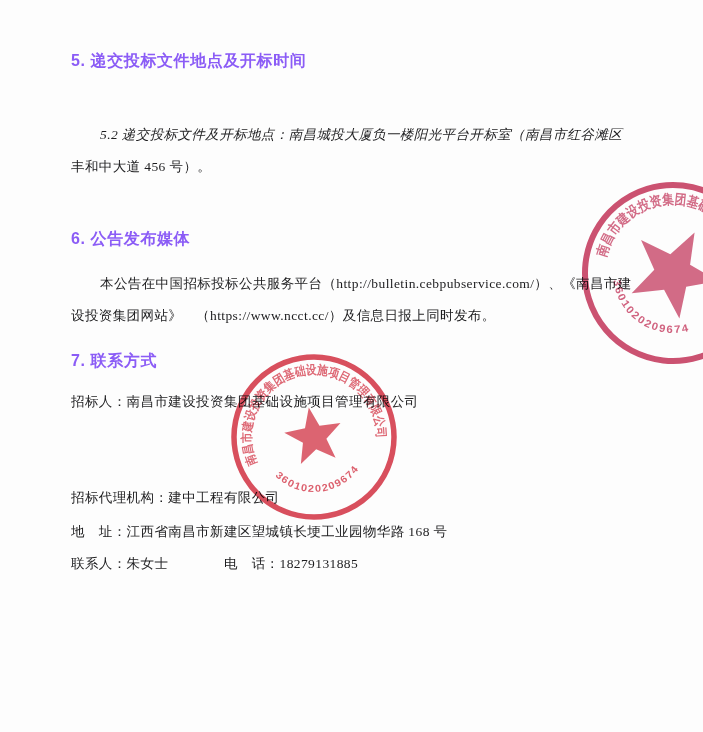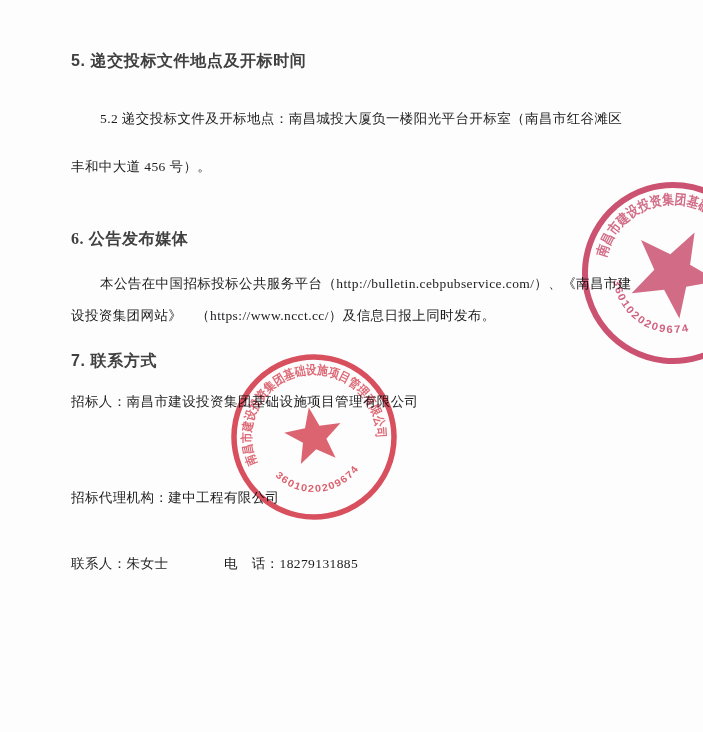--- a/index.html
+++ b/index.html
@@ -18,48 +18,49 @@
     letter-spacing:0.4px;
     line-height:1.2;
   }
   .heading{
     position:absolute;
     white-space:nowrap;
     font-family:"Liberation Sans", sans-serif;
     font-weight:bold;
     font-size:16px;
     letter-spacing:0.6px;
-    color:#404040;
+    color:#8b5cf6;
   }
   .stamp{
     position:absolute;
     mix-blend-mode:multiply;
     pointer-events:none;
   }
   .stamp text{
     font-family:"Liberation Sans", sans-serif;
     font-weight:bold;
   }
 </style>
 </head>
 <body>
 
 <div class="page">
 
   <div class="heading" style="left:71px;top:51px;">5. 递交投标文件地点及开标时间</div>
-  <div class="line" style="left:100px;top:111px;">5.2 递交投标文件及开标地点：南昌城投大厦负一楼阳光平台开标室（南昌市红谷滩区</div>
+  <div class="line" style="left:100px;top:127px;font-style:italic;">5.2 递交投标文件及开标地点：南昌城投大厦负一楼阳光平台开标室（南昌市红谷滩区</div>
   <div class="line" style="left:71px;top:159px;">丰和中大道 456 号）。</div>
 
-  <div class="heading" style="left:71px;top:229px;font-family:Liberation Serif, serif;">6. 公告发布媒体</div>
+  <div class="heading" style="left:71px;top:229px;">6. 公告发布媒体</div>
   <div class="line" style="left:71px;top:308px;">设投资集团网站》　（https://www.ncct.cc/）及信息日报上同时发布。</div>
   <div class="line" style="left:100px;top:276px;">本公告在中国招标投标公共服务平台（http://bulletin.cebpubservice.com/）、《南昌市建</div>
 
   <div class="heading" style="left:71px;top:351px;">7. 联系方式</div>
   <div class="line" style="left:71px;top:394px;">招标人：南昌市建设投资集团基础设施项目管理有限公司</div>
   <div class="line" style="left:71px;top:490px;">招标代理机构：建中工程有限公司</div>
+  <div class="line" style="left:71px;top:524px;">地　址：江西省南昌市新建区望城镇长埂工业园物华路 168 号</div>
   <div class="line" style="left:71px;top:556px;">联系人：朱女士　　　　电　话：18279131885</div>
 
   <svg class="stamp" style="left:573px;top:173px;" width="200" height="200" viewBox="0 0 200 200" opacity="0.88">
     <defs>
       <path id="rArc" d="M 33.35 117.86 A 69 69 0 1 1 166.65 117.86" fill="none"></path>
       <path id="rDig" d="M 50.85 134.4 A 60 60 0 0 0 149.15 134.4" fill="none"></path>
     </defs>
     <g transform="rotate(28 100 100)">
       <circle cx="100" cy="100" r="88" fill="none" stroke="#c63a5e" stroke-width="6"></circle>
       <polygon points="100,54 88.83,84.63 56.25,85.79 81.93,105.87 72.96,137.21 100,119 127.04,137.21 118.07,105.87 143.75,85.79 111.17,84.63" fill="#c63a5e" fill-opacity="0.85"></polygon>

